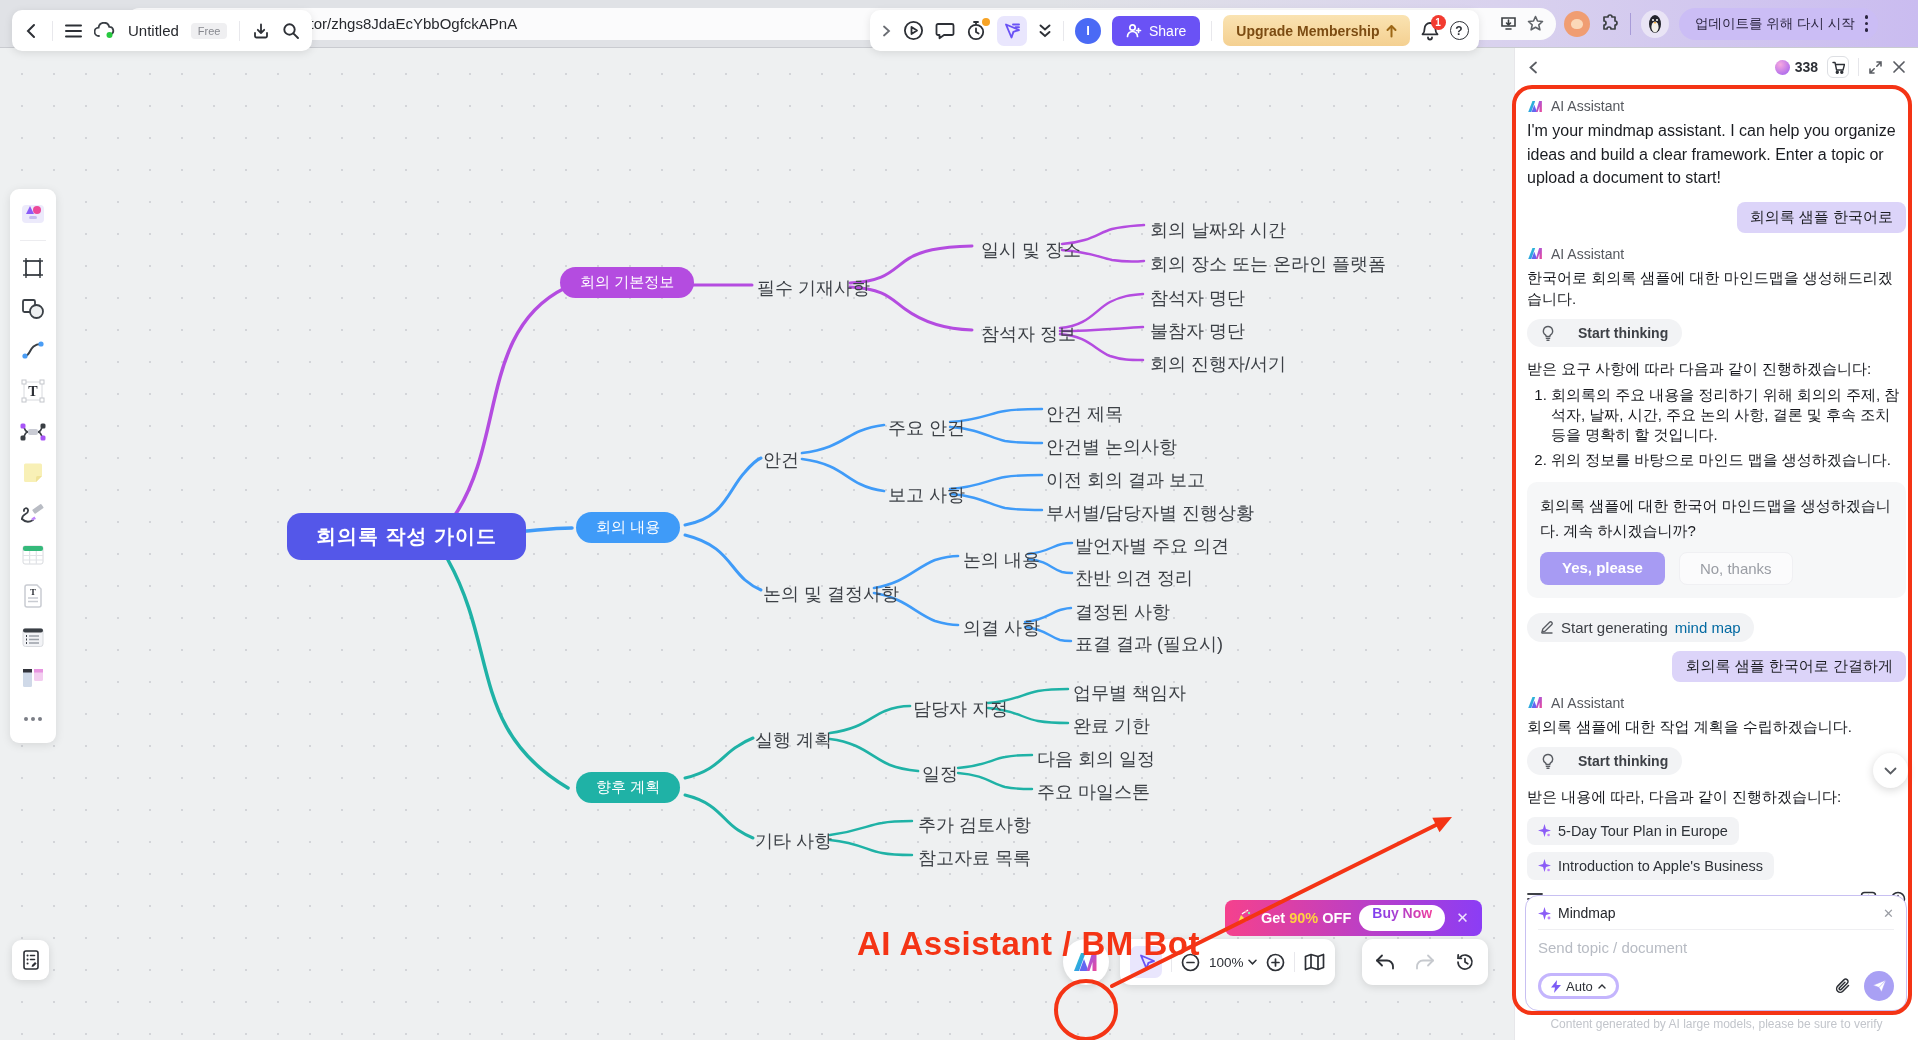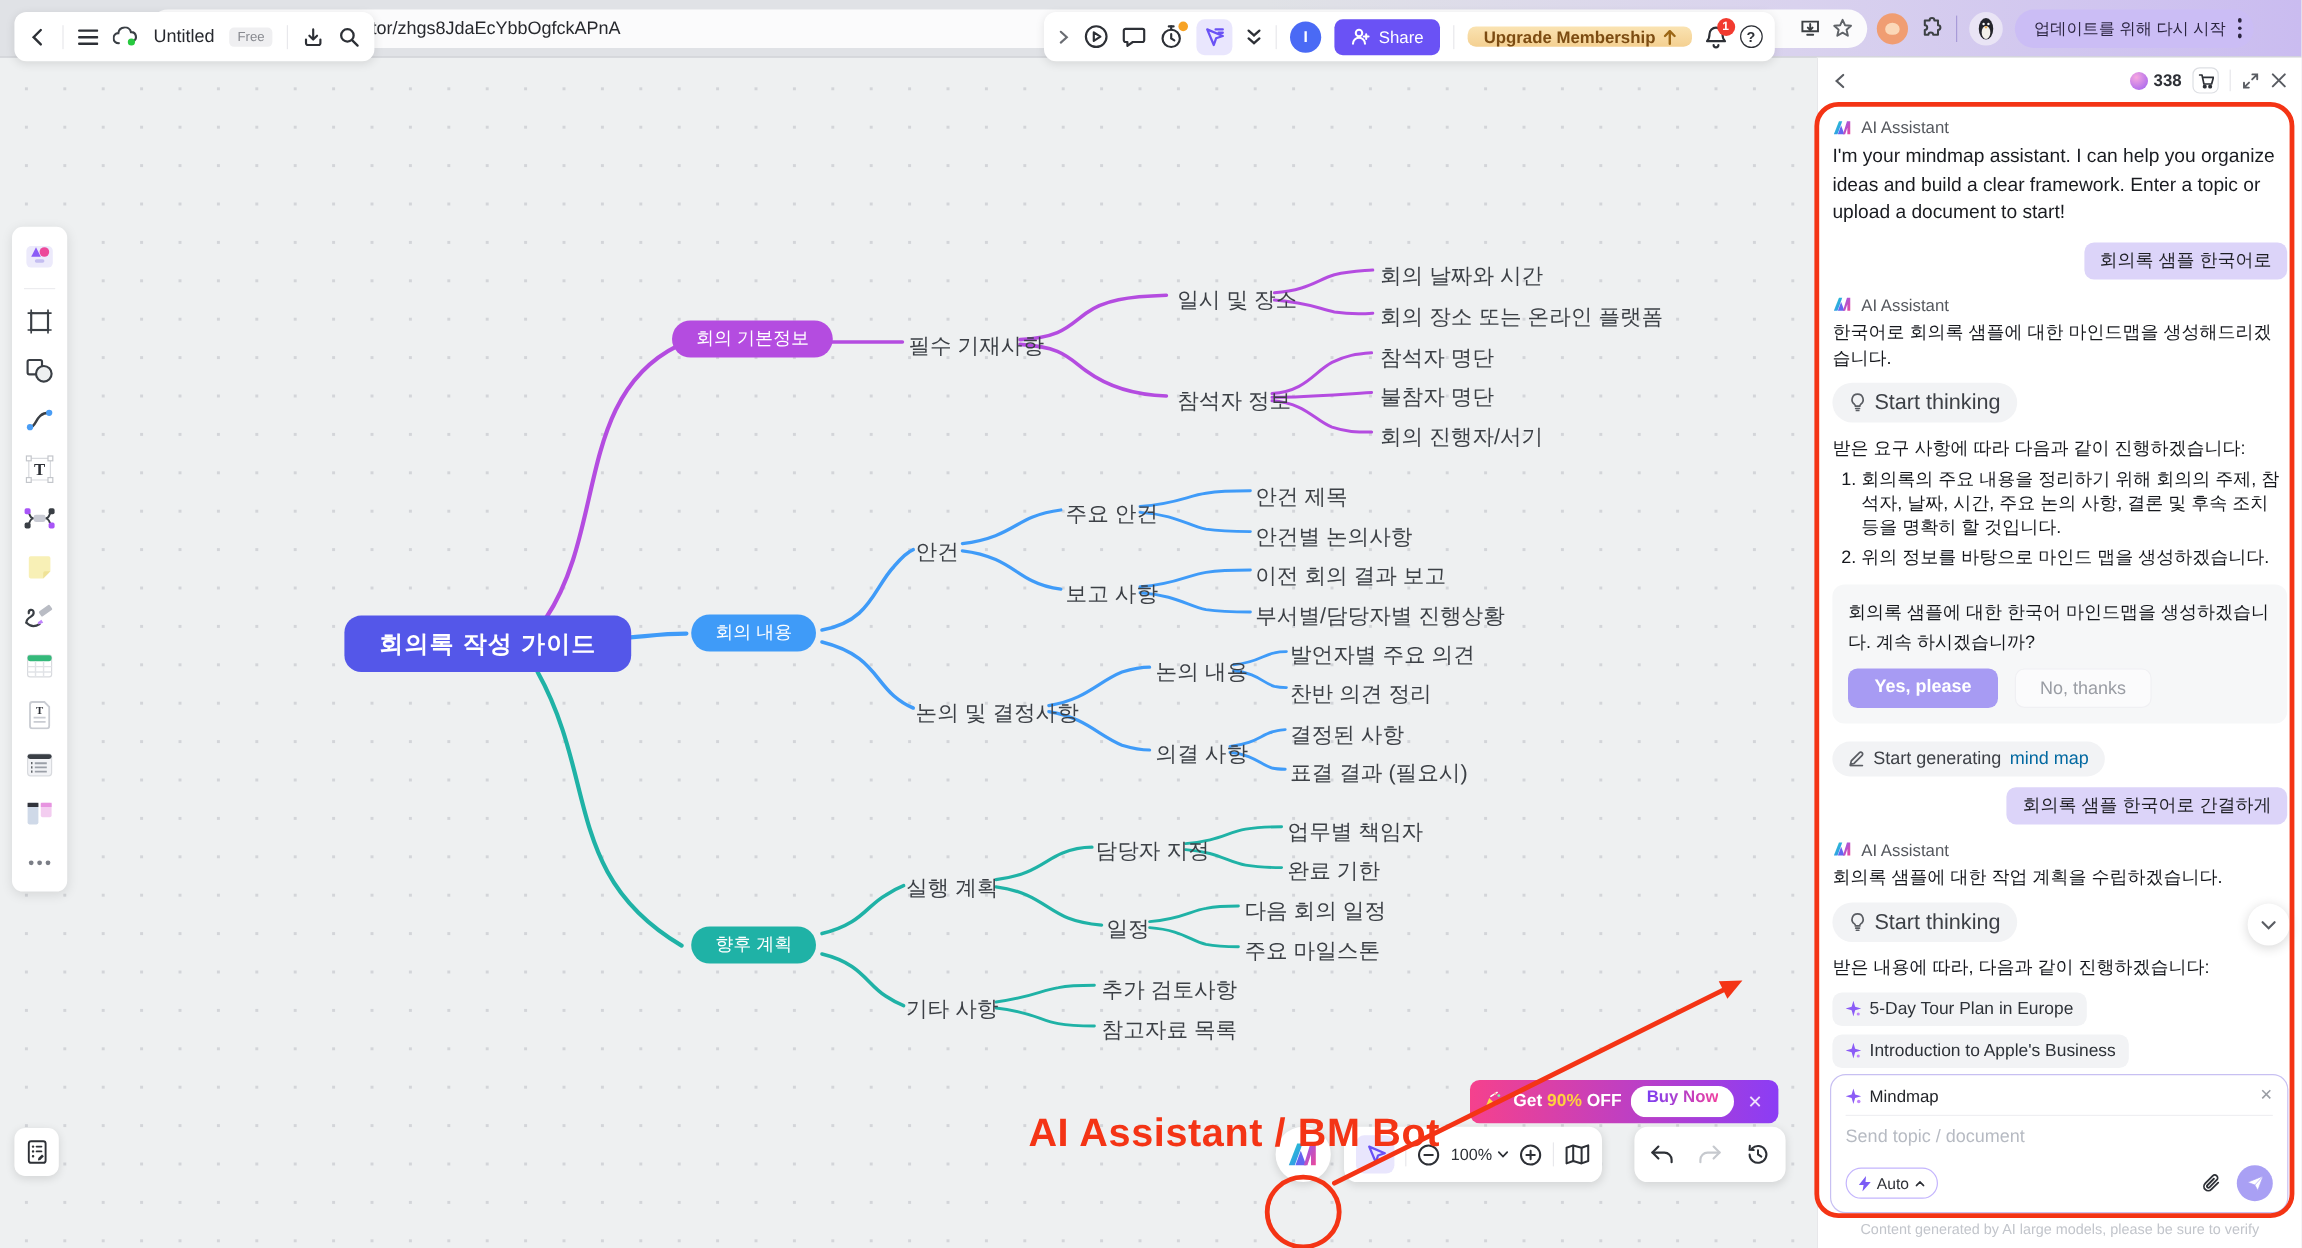--- a/index.html
+++ b/index.html
@@ -39,21 +39,21 @@
   .ic-btn { display:flex; align-items:center; justify-content:center; color:#2d3036; }
 
   
   .top-toolbar { position:absolute; left:870px; top:10px; height:41px; background:#fff; border-radius:10px;
     box-shadow:0 2px 8px rgba(0,0,0,.1); display:flex; align-items:center; padding:0 10px; gap:11px; z-index:6;}
   .cursor-sel { width:30px; height:30px; border-radius:7px; background:#e9e6fd; display:flex; align-items:center; justify-content:center;}
   .avatar-i { width:26px; height:26px; border-radius:50%; background:#4a6af5; color:#fff; font-size:13px; font-weight:600;
     display:flex; align-items:center; justify-content:center; }
   .share-btn { height:30px; background:#6a52f5; border-radius:7px; color:#fff; font-size:14px; font-weight:500;
     display:flex; align-items:center; gap:7px; padding:0 14px; }
-  .upgrade-btn { height:17px; background:linear-gradient(180deg,#fae3b2,#f4d091); border-radius:7px; color:#7c4c12;
+  .upgrade-btn { height:31px; background:linear-gradient(180deg,#fae3b2,#f4d091); border-radius:7px; color:#7c4c12;
     font-size:14px; font-weight:700; display:flex; align-items:center; gap:6px; padding:0 13px; }
   .bell-wrap { position:relative; }
   .badge { position:absolute; top:-6px; right:-7px; background:#f23b30; color:#fff; font-size:10px; min-width:15px; height:15px;
     border-radius:8px; display:flex; align-items:center; justify-content:center; padding:0 3px; font-weight:600;}
   .help-circle { width:19px; height:19px; border-radius:50%; border:1.7px solid #2d3036; color:#2d3036; font-size:12px;
     font-weight:700; display:flex; align-items:center; justify-content:center; }
 
   
   .sidebar { position:absolute; left:10px; top:189px; width:46px; background:#fff; border-radius:9px;
     box-shadow:0 2px 10px rgba(0,0,0,.1); display:flex; flex-direction:column; align-items:center;
@@ -95,22 +95,22 @@
   .coin { width:15px; height:15px; border-radius:50%; background:radial-gradient(circle at 35% 30%,#f7a8e0,#9b5cf0); }
   .cart-box { width:22px; height:22px; border:1px solid #dddfe3; border-radius:6px; display:flex; align-items:center; justify-content:center; color:#2d3036;}
   .ph-sep { width:1px; height:18px; background:#e6e6ea; }
   .panel-body { position:absolute; left:0; top:38px; right:0; bottom:0; padding:12px 12px 0; overflow:hidden;
     font-size:15px; color:#16181d; }
   .asst-head { display:flex; align-items:center; gap:7px; font-size:14px; color:#55585e; margin-bottom:5px; }
   .intro { font-size:16px; line-height:23.5px; color:#1a1c21; margin-bottom:12px; }
   .bubble { display:flex; justify-content:flex-end; margin-bottom:13px; }
   .bubble > div { background:#dcd4f9; border-radius:8px; padding:6px 13px; font-size:15px; color:#1e1f24; }
   .msg { line-height:21px; margin-bottom:10px; }
-  .think-pill { display:inline-flex; align-items:center; gap:7px; background:#f2f3f5; border-radius:17px;
-    padding:6px 14px; font-size:18px; color:#3d4046; margin-bottom:12px; }
+  .think-pill { display:inline-flex; align-items:center; gap:23px; background:#f2f3f5; border-radius:17px;
+    padding:6px 14px; font-size:14px; color:#3d4046; margin-bottom:12px;font-weight:bold; }
   .plan-intro { margin-bottom:6px; line-height:20px;}
   ol.steps { margin:0 0 12px 0; padding-left:24px; line-height:20px; }
   ol.steps li { margin-bottom:5px; }
   .confirm-box { background:#f6f7f8; border-radius:10px; padding:11px 13px 13px; margin-bottom:15px; }
   .confirm-box p { line-height:25px; margin-bottom:9px; }
   .cb-btns { display:flex; gap:14px; }
   .btn-yes { background:#a79bf3; color:#fff; border-radius:8px; padding:7px 22px; font-size:15px; font-weight:600; }
   .btn-no { background:#fbfbfc; color:#9a9da4; border-radius:8px; padding:7px 20px; font-size:15px; border:1px solid #f0f0f3;}
   .gen-pill { display:inline-flex; align-items:center; gap:7px; background:#f2f3f5; border-radius:15px;
     padding:6px 13px; font-size:15px; color:#3d4046; margin-bottom:9px; }
@@ -122,21 +122,21 @@
   .fab { position:absolute; right:10px; top:705px; width:35px; height:35px; border-radius:50%; background:#fff;
     box-shadow:0 2px 10px rgba(0,0,0,.16); display:flex; align-items:center; justify-content:center; color:#5a5d63; z-index:12;}
   .input-box { position:absolute; left:10px; top:847px; right:11px; height:116px; border:1.5px solid #c8c0f2;
     border-radius:13px; background:#fff; z-index:11; padding:9px 12px; display:flex; flex-direction:column;}
   .ib-tag-row { display:flex; align-items:center; gap:7px; padding-bottom:8px; border-bottom:1px solid #efeff2;
     font-size:14px; color:#23252a; font-weight:500;}
   .ib-x { margin-left:auto; color:#9a9da4; font-size:13px; }
   .ib-input { border:none; outline:none; font-size:15px; color:#23252a; padding:9px 0 0; font-family:inherit; width:100%; background:transparent;}
   .ib-input::placeholder { color:#b7bbc3; }
   .ib-bottom { margin-top:auto; display:flex; align-items:center; }
-  .auto-pill { display:flex; align-items:center; gap:5px; border:1px solid #c4b5fd; border-radius:14px;
+  .auto-pill { display:flex; align-items:center; gap:5px; border:3px solid #c4b5fd; border-radius:14px;
     height:26px; padding:0 10px; font-size:13px; color:#2d3036; font-weight:500;}
   .ib-right { margin-left:auto; display:flex; align-items:center; gap:13px; }
   .send-btn { width:30px; height:30px; border-radius:50%; background:#a9a0f4; display:flex; align-items:center; justify-content:center;}
   .panel-foot { position:absolute; left:0; right:0; top:969px; text-align:center; font-size:12px; color:#c2c5cb; z-index:9;}
 
   
   .mm-node { position:absolute; white-space:nowrap; font-size:18px; color:#3c4046; z-index:3; }
   .mm-center { background:#5457e9; color:#fff; font-weight:700; font-size:20px; padding:10px 29px; border-radius:14px; letter-spacing:1px;}
   .mm-pill { color:#fff; font-weight:500; font-size:15px; padding:6px 20px; border-radius:17px; }
   .mm-purple.mm-pill { background:#b44ce0; } .mm-blue.mm-pill { background:#3f9bf8; } .mm-teal.mm-pill { background:#1fb2a6; }

